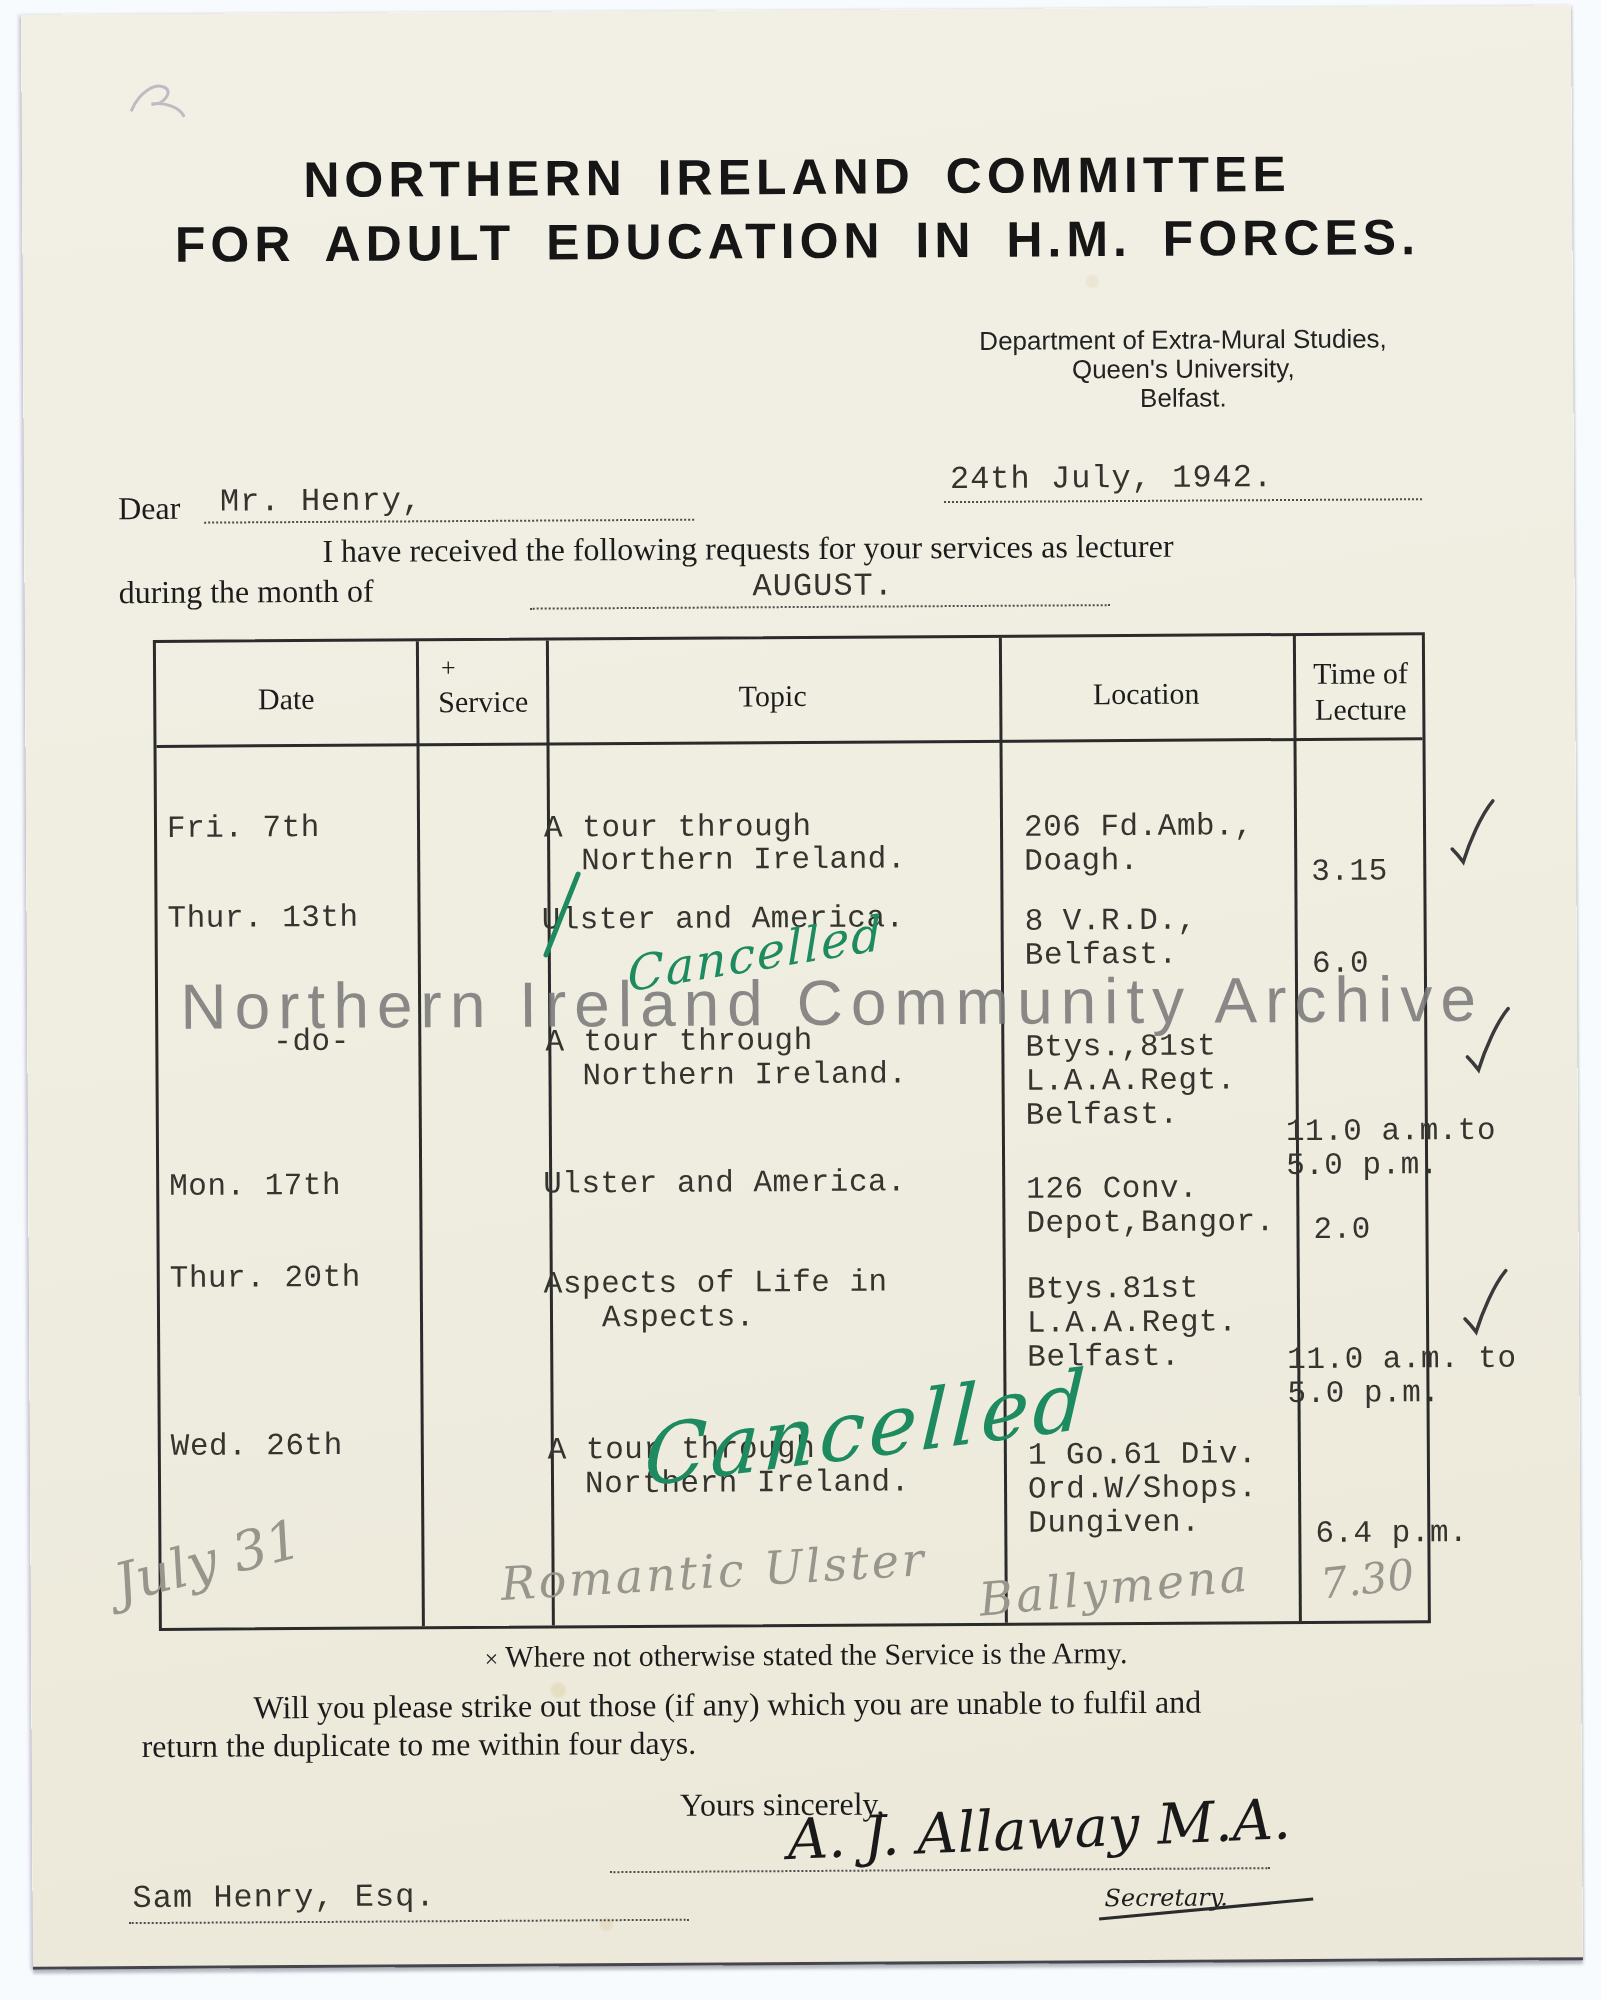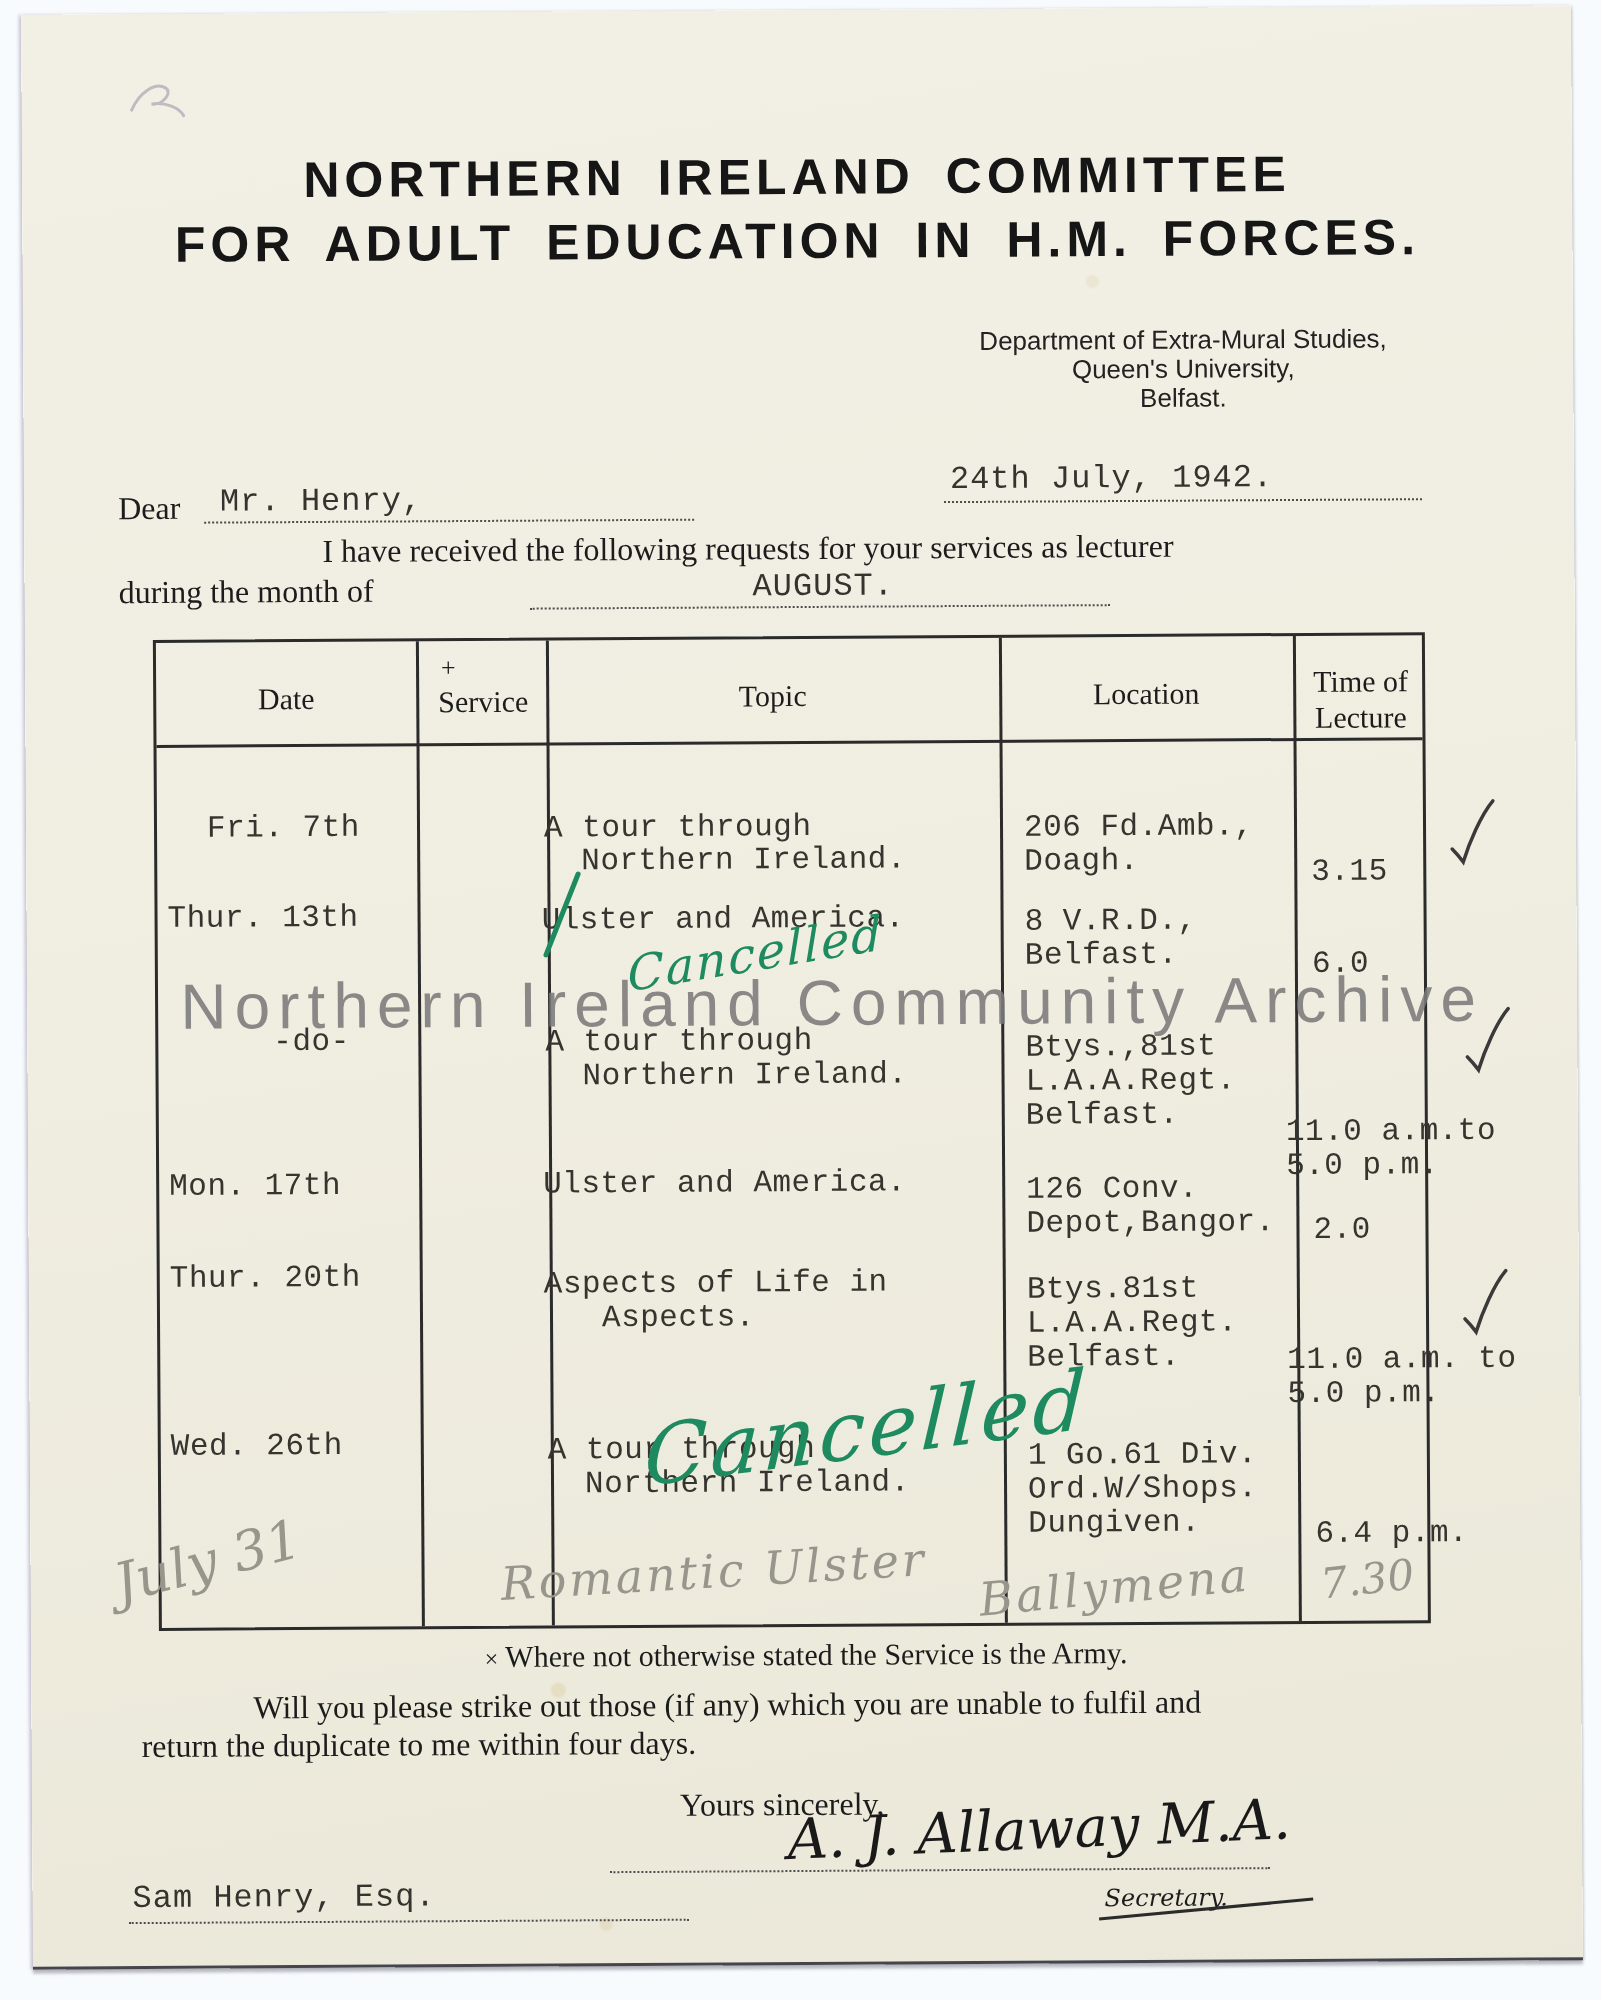--- a/index.html
+++ b/index.html
@@ -69,26 +69,26 @@
       <div class="tline" style="left:390px;top:0;bottom:0;width:3px;"></div>
       <div class="tline" style="left:843px;top:0;bottom:0;width:3px;"></div>
       <div class="tline" style="left:1137px;top:0;bottom:0;width:3px;"></div>
       <div class="tline" style="left:0;right:0;top:102px;height:3px;"></div>
 
       <div class="hdr" style="left:0;top:40px;width:260px;">Date</div>
       <div class="hdr" style="left:285px;top:12px;width:40px;text-align:left;font-size:26px;">+</div>
       <div class="hdr" style="left:263px;top:44px;width:128px;">Service</div>
       <div class="hdr" style="left:390px;top:40px;width:453px;">Topic</div>
       <div class="hdr" style="left:843px;top:40px;width:294px;">Location</div>
-      <div class="hdr" style="left:1137px;top:28px;width:135px;line-height:36px;">
+      <div class="hdr" style="left:1137px;top:20px;width:135px;line-height:36px;">
         <div>Time of</div>
         <div>Lecture</div>
       </div>
 
-      <div class="cell" style="left:10px;top:168px;margin-left:40px;">Fri. 7th</div>
+      <div class="cell" style="left:10px;top:168px;">Fri. 7th</div>
       <div class="cell" style="left:387px;top:170px;">A tour through</div>
       <div class="cell" style="left:424px;top:203px;">Northern Ireland.</div>
       <div class="cell" style="left:867px;top:172px;">206 Fd.Amb.,</div>
       <div class="cell" style="left:867px;top:206px;">Doagh.</div>
       <div class="cell" style="left:1154px;top:218px;">3.15</div>
       <svg class="check" style="left:1290px;top:162px;" width="50" height="74" viewBox="0 0 50 74">
         <path d="M5 52 C10 57 13 61 16 65 C22 46 34 18 46 4" fill="none" stroke="#3a3a3a" stroke-width="3.5" stroke-linecap="round"></path>
       </svg>
 
       <div class="cell" style="left:10px;top:258px;">Thur. 13th</div>

